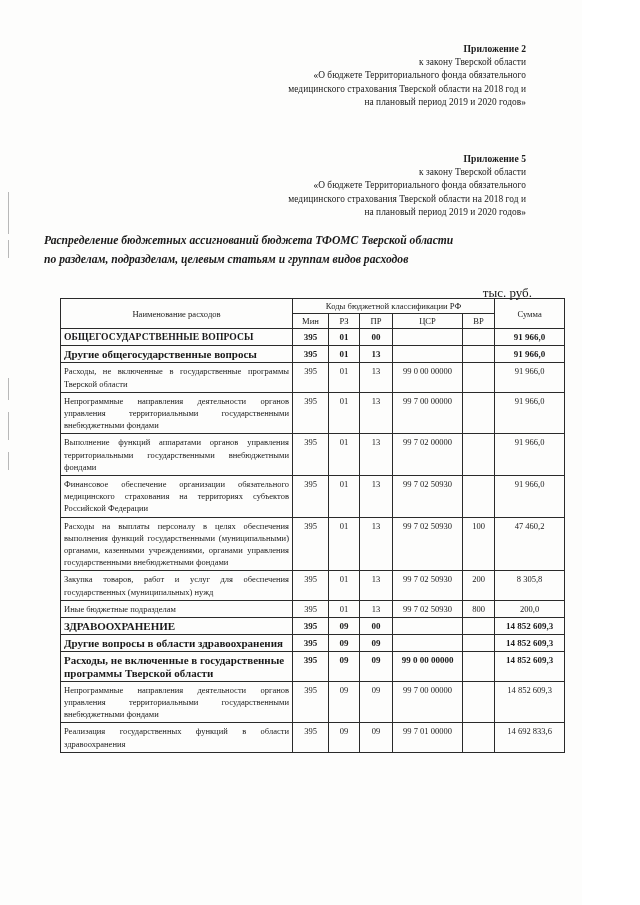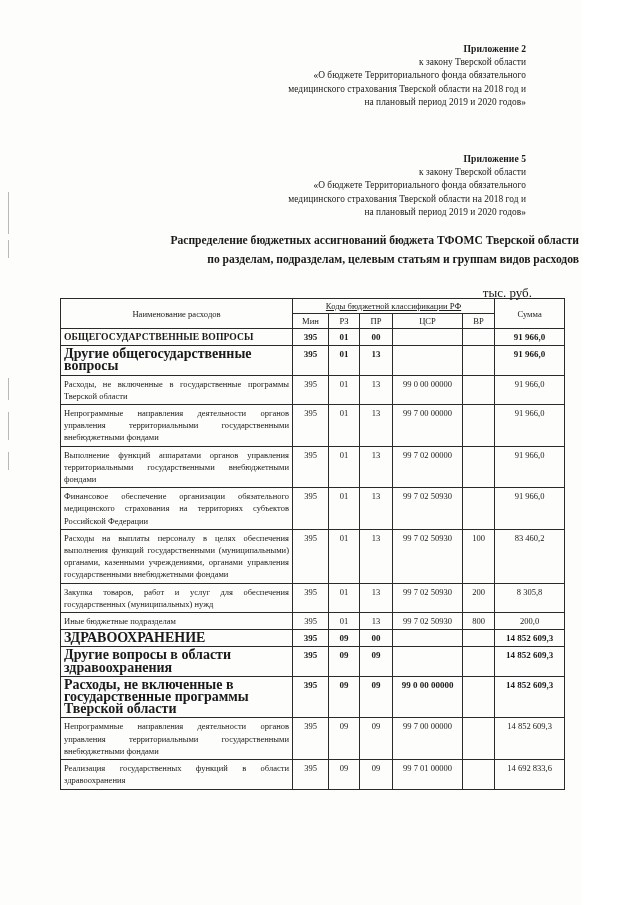--- a/index.html
+++ b/index.html
@@ -49,27 +49,28 @@
   .header-block.hb2 { top: 120px; margin-top: 32px; }
   .header-block .app-title {
     font-weight: bold;
     font-size: 9.6px;
     margin-bottom: 1px;
   }
   .header-block .line { white-space: nowrap; }
 
   .doc-title {
     position: absolute;
-    left: 34px;
+    left: 44px;
     top: 231px;
     width: 545px;
-    text-align: right;
+    text-align: left;
     font-weight: bold;
     font-size: 11.6px;
     line-height: 19px;
+    font-style: italic;
   }
 
   .units {
     position: absolute;
     right: 50px;
     top: 285px;
     font-size: 13px;
   }
 
   table.budget {
@@ -117,24 +118,24 @@
   td.sum {
     text-align: center;
     vertical-align: top;
     line-height: 12.2px;
     padding-right: 4px;
     white-space: nowrap;
   }
   tr.bold td { font-weight: bold; font-family: Liberation Serif, serif; }
   tr.bold td.name { text-align: left; text-align-last: left; }
   tr.bold td.name.caps { font-size: 9.6px; letter-spacing: 0.1px; }
-  tr.bold td.name.sub { font-size: 14px; margin-left: 47px; }
+  tr.bold td.name.sub { font-size: 11px; margin-left: 47px; }
   tr.bold td.code, tr.bold td.sum { font-size: 9px; }
 
-  .hdr-codes { font-size: 8.6px; text-decoration: underline; }
+  .hdr-codes { font-size: 8.6px; }
 </style>
 </head>
 <body>
 
 <div class="page">
 
   <div class="margin-mark m1"></div>
   <div class="margin-mark m2"></div>
   <div class="margin-mark m3"></div>
   <div class="margin-mark m4"></div>
@@ -242,21 +243,21 @@
           <td class="code"></td>
           <td class="sum">91 966,0</td>
         </tr>
         <tr>
           <td class="name">Расходы на выплаты персоналу в целях  обеспечения выполнения функций государственными (муниципальными) органами, казенными учреждениями, органами управления государственными внебюджетными фондами</td>
           <td class="code">395</td>
           <td class="code">01</td>
           <td class="code">13</td>
           <td class="code">99 7 02 50930</td>
           <td class="code">100</td>
-          <td class="sum">83 460,2</td>
+          <td class="sum">47 460,2</td>
         </tr>
         <tr>
           <td class="name">Закупка товаров, работ и услуг для обеспечения государственных (муниципальных) нужд</td>
           <td class="code">395</td>
           <td class="code">01</td>
           <td class="code">13</td>
           <td class="code">99 7 02 50930</td>
           <td class="code">200</td>
           <td class="sum">8 305,8</td>
         </tr>

